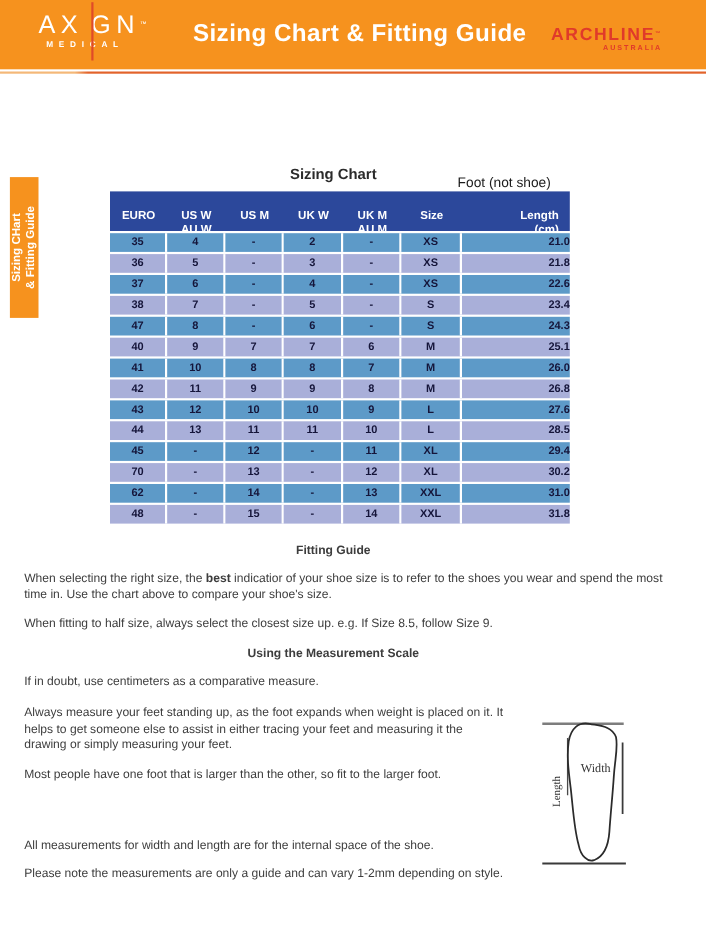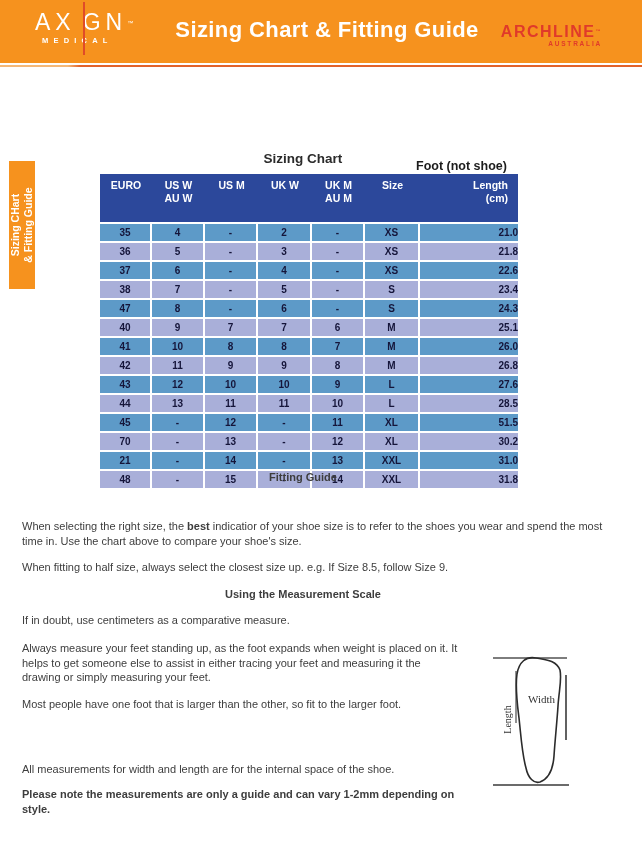--- a/index.html
+++ b/index.html
@@ -28,47 +28,47 @@
 
   
   .side-tab { position:absolute; left:9px; top:161px; width:26px; height:128px; background:var(--orange,#F6921E); }
   .side-tab-txt { position:absolute; left:-51px; top:51px; width:128px; height:26px; transform:rotate(-90deg);
                   color:#fff; font-weight:bold; font-size:10.5px; line-height:12.5px; text-align:center; }
 
   
   .centered-h { position:absolute; margin:0; left:0; width:606px; text-align:center;
                 font-size:13px; font-weight:bold; color:#2B2B2B; }
   .chart-title { top:151px; font-size:13.5px; }
-  .foot-note { position:absolute; left:416px; top:159px; font-size:12.5px; font-weight:bold; color:#1C1C1C; }
+  .foot-note { position:absolute; left:416px; top:159px; font-size:12.5px; font-weight:normal; color:#1C1C1C; }
 
   
   .table { position:absolute; left:100px; top:174px; width:418px; }
   .thead { display:grid; grid-template-columns:52px 53px 53px 54px 53px 55px 98px;
            background:var(--table-header,#2C489B); color:#fff; font-weight:bold; font-size:10.5px;
-           line-height:13px; height:48px; box-sizing:border-box; padding-top:5px; text-align:center; margin-bottom:2px; }
+           line-height:13px; height:36px; box-sizing:border-box; padding-top:16px; text-align:center; margin-bottom:2px; }
   .thead .c6 { text-align:right; padding-right:10px; }
   .trow { display:grid; grid-template-columns:52px 53px 53px 54px 53px 55px 98px; height:17px; margin-bottom:2px; }
   .trow.dark  .tcell { background:var(--row-dark,#5D9AC8); }
   .trow.light .tcell { background:var(--row-light,#A9AFD9); }
   .tcell { box-sizing:border-box; }
   .trow .tcell { border-right:2px solid #fff; font-size:10px; font-weight:bold;
                  color:var(--table-text,#15153A); text-align:center; line-height:17px; }
   .trow .tcell:last-child { border-right:none; text-align:right; }
 
   
   .p { position:absolute; margin:0; left:22px; font-size:11px; line-height:14.5px; color:var(--body-text,#3D3D3D); }
-  .h-fitting { top:470px;text-align:center; }
+  .h-fitting { top:494px;text-align:center; }
   .p1 { top:519px; width:585px; }
   .p2 { top:560px; width:600px; }
   .h-using { top:587px; }
   .p3 { top:613px; width:600px; }
   .p4 { top:641px; width:440px; }
   .p5 { top:697px; width:600px; }
   .p6 { top:762px; width:600px; }
-  .p7 { top:787px; width:450px;font-weight:bold; }
+  .p7 { top:787px; width:450px; }
 
   
   .diagram { position:absolute; left:490px; top:650px; width:90px; height:145px;font-family:Liberation Serif, serif; }
   .diagram svg { position:absolute; left:0; top:0; }
   .width-label  { position:absolute; left:38px; top:43px; font-size:11px; color:#333; }
   .length-label { position:absolute; left:-4px; top:64px; width:42px; text-align:center;
                   font-size:10px; color:#333; transform:rotate(-90deg); }
 </style>
 </head>
 <body>
@@ -211,33 +211,33 @@
           <div class="tcell c5">L</div>
           <div class="tcell c6">28.5</div>
         </div>
         <div class="trow dark">
           <div class="tcell c0">45</div>
           <div class="tcell c1">-</div>
           <div class="tcell c2">12</div>
           <div class="tcell c3">-</div>
           <div class="tcell c4">11</div>
           <div class="tcell c5">XL</div>
-          <div class="tcell c6">51.5</div>
+          <div class="tcell c6">29.4</div>
         </div>
         <div class="trow light">
           <div class="tcell c0">70</div>
           <div class="tcell c1">-</div>
           <div class="tcell c2">13</div>
           <div class="tcell c3">-</div>
           <div class="tcell c4">12</div>
           <div class="tcell c5">XL</div>
           <div class="tcell c6">30.2</div>
         </div>
         <div class="trow dark">
-          <div class="tcell c0">21</div>
+          <div class="tcell c0">62</div>
           <div class="tcell c1">-</div>
           <div class="tcell c2">14</div>
           <div class="tcell c3">-</div>
           <div class="tcell c4">13</div>
           <div class="tcell c5">XXL</div>
           <div class="tcell c6">31.0</div>
         </div>
         <div class="trow light">
           <div class="tcell c0">48</div>
           <div class="tcell c1">-</div>

